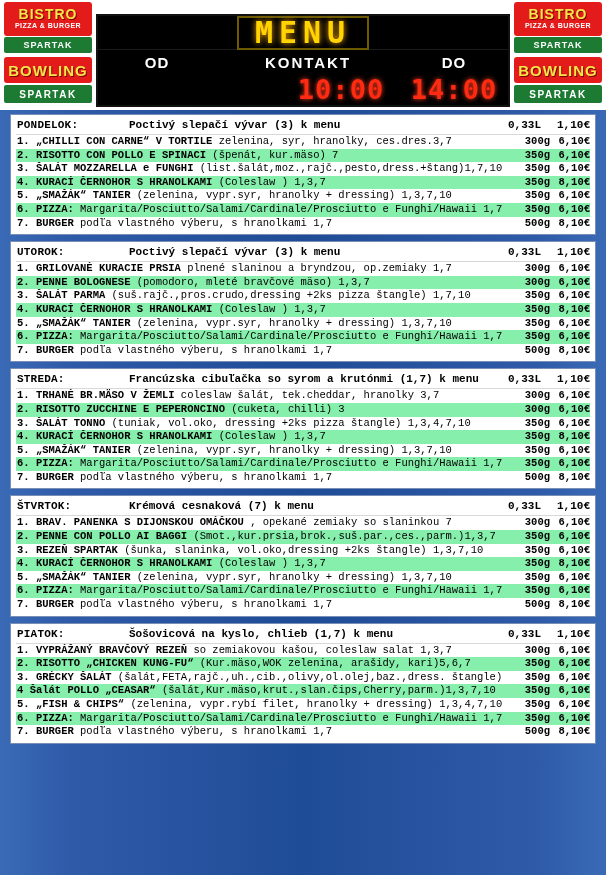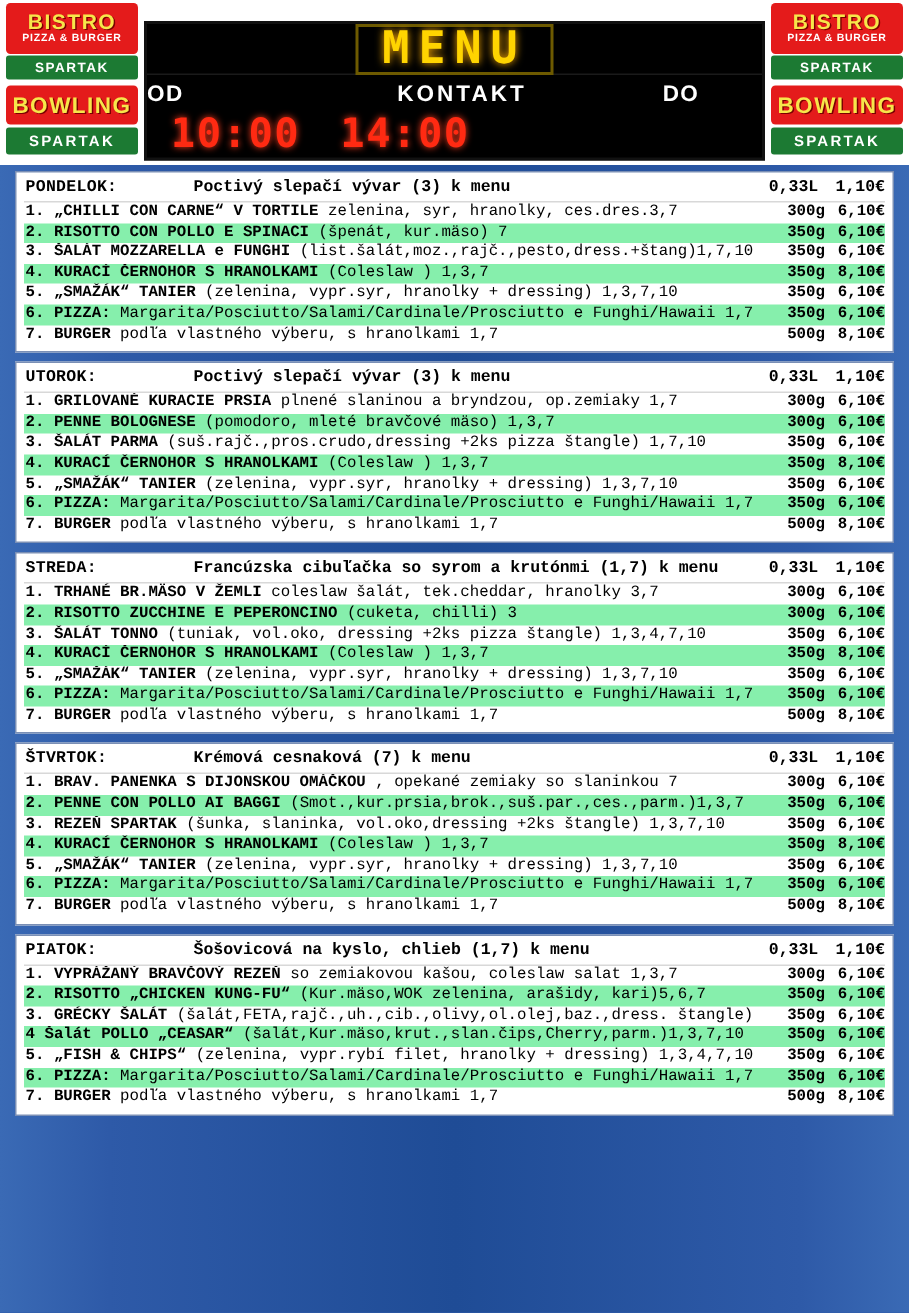--- a/index.html
+++ b/index.html
@@ -122,28 +122,29 @@
   }
   .led-mid {
     height: 26px;
     display: flex;
     align-items: center;
     color: #ffffff;
     font-weight: bold;
     font-size: 15px;
     letter-spacing: 1px;
   }
-  .led-mid .lbl-od { width: 118px; }
+  .led-mid .lbl-od { width: 118px; text-align: center; }
   .led-mid .lbl-kontakt { flex: 1; text-align: center; letter-spacing: 2px; }
   .led-mid .lbl-do { width: 108px; text-align: center; }
 
   .led-bot {
     flex: 1;
     display: flex;
     align-items: center;
+    justify-content: flex-end;
   }
   .seg {
     font-family: "DejaVu Sans Mono", monospace;
     font-weight: bold;
     color: #ff2a12;
     text-shadow: 0 0 5px #ff3b1e;
   }
   .seg-time { width: 118px; text-align: center; font-size: 27px; letter-spacing: 1px; }
   .seg-phone { flex: 1; text-align: center; font-size: 22px; letter-spacing: 1px; }
   .seg-time2 { width: 108px; text-align: center; font-size: 27px; letter-spacing: 1px; }
@@ -164,21 +165,21 @@
     display: flex;
     align-items: baseline;
     font-weight: bold;
     font-size: 11px;
     color: #000000;
     padding: 1px 0 3px 1px;
     border-bottom: 1px solid #d8d8d8;
   }
   .day-name { width: 86px; letter-spacing: .2px; }
   .day-soup { flex: 1; text-align: left; padding-left: 26px; }
-  .day-vol { width: 42px; text-align: center; }
+  .day-vol { width: 42px; text-align: left; }
   .day-price { width: 40px; text-align: right; }
 
   .row {
     display: flex;
     align-items: baseline;
     font-size: 10.5px;
     color: #000000;
     line-height: 13.6px;
     padding: 0 0 0 1px;
   }

